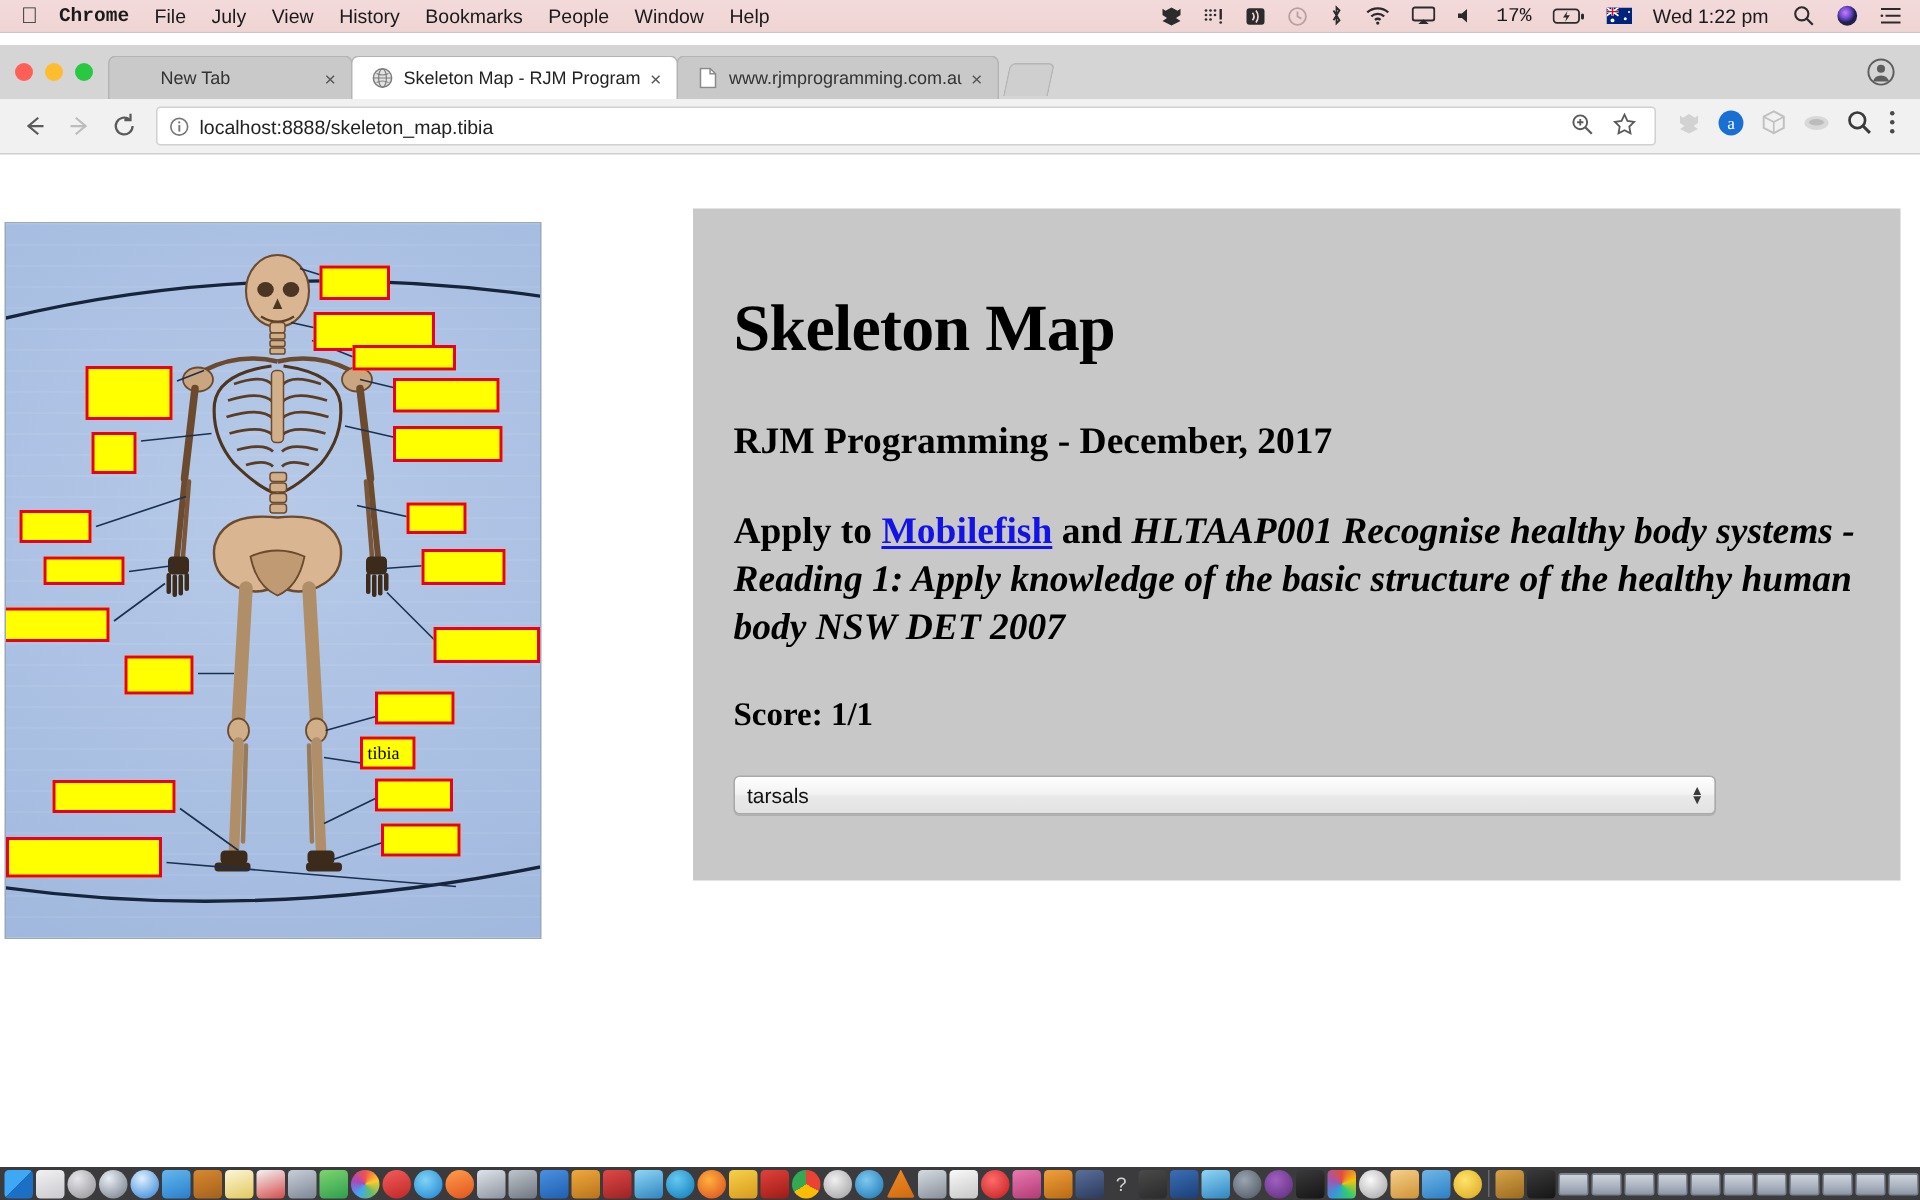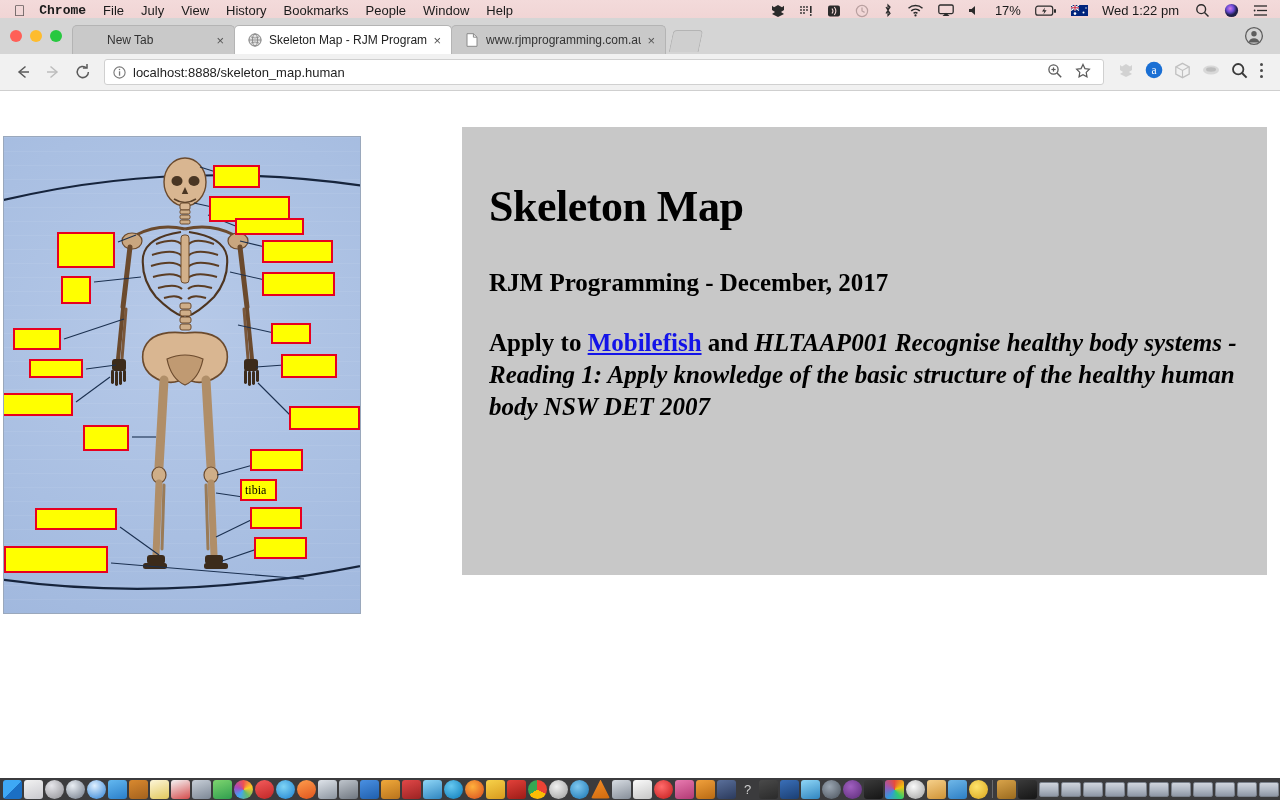--- a/index.html
+++ b/index.html
@@ -16,28 +16,28 @@
     width: 1280px; height: 22px;
     background: linear-gradient(to bottom, #f3dada 0%, #f0d4d4 100%);
     display: flex; align-items: center;
     font-size: 13px; color: #1a1a1a;
     border-bottom: 1px solid #d8c0c0;
   }
   .menubar .apple { margin: 0 14px 0 14px; font-size: 15px; line-height: 1; }
   .menubar .mi { margin-right: 17px; white-space: nowrap; }
   .menubar .mi.bold { font-weight: bold; font-family: Liberation Mono, monospace; }
   .menubar .right { margin-left: auto; display: flex; align-items: center; }
-  .menubar .right .ic { margin-right: 14px; display:flex; align-items:center; font-size: 13px; }
+  .menubar .right .ic { margin-right: 14px; display:flex; align-items:center; font-size: 13px; font-family: Liberation Mono, monospace; }
   .menubar .right .ic:last-child { margin-right: 12px; }
   .clock { font-size: 13px; margin-right: 16px; white-space: nowrap; }
   .batt { font-size: 12px; white-space: nowrap; }
 
   
   .chrome-win {
-    position: absolute; top: 18px; left: 0;
+    position: absolute; top: 30px; left: 0;
     width: 1280px; height: 756px;
     background: #ffffff;
   }
   .tabstrip {
     position: relative;
     height: 36px;
     background: #d5d5d5;
     display: flex; align-items: flex-end;
     padding-left: 10px;
   }
@@ -415,21 +415,21 @@
     </span>
 
     <div class="omnibox">
       <span class="info-ic">
         <svg width="13" height="13" viewBox="0 0 13 13">
             <circle cx="6.5" cy="6.5" r="5.6" fill="none" stroke="#787878" stroke-width="1.1"></circle>
             <circle cx="6.5" cy="3.6" r="0.75" fill="#787878"></circle>
             <rect x="5.9" y="5.3" width="1.3" height="4.4" fill="#787878"></rect>
           </svg>
       </span>
-      <span class="url-host">localhost:8888/skeleton_map.human</span>
+      <span class="url-host">localhost:8888/skeleton_map.tibia</span>
       <span class="omni-right" style="margin-left:auto;">
         <span>
           <svg width="16" height="16" viewBox="0 0 16 16">
               <circle cx="6.5" cy="6.5" r="4.6" fill="none" stroke="#5a5a5a" stroke-width="1.3"></circle>
               <line x1="10" y1="10" x2="14.2" y2="14.2" stroke="#5a5a5a" stroke-width="1.5"></line>
               <line x1="4.4" y1="6.5" x2="8.6" y2="6.5" stroke="#5a5a5a" stroke-width="1.2"></line>
               <line x1="6.5" y1="4.4" x2="6.5" y2="8.6" stroke="#5a5a5a" stroke-width="1.2"></line>
             </svg>
         </span>
         <span>
@@ -663,20 +663,28 @@
         </div>
     </div>
 
     <div class="card">
       <div class="card-inner">
         <div class="h1">Skeleton Map</div>
         <div class="h3">RJM Programming - December, 2017</div>
         <div class="para">
           <span>Apply to </span><a href="#">Mobilefish</a><span> and </span><i>HLTAAP001 Recognise healthy body systems - Reading 1: Apply knowledge of the basic structure of the healthy human body NSW DET 2007</i>
         </div>
+        <div class="score">Score: 1/1</div>
+        <div class="select-box">
+          <span>tarsals</span>
+          <span class="select-arrows">
+            <span>▲</span>
+            <span>▼</span>
+          </span>
+        </div>
       </div>
     </div>
 
   </div>
 </div>
 
 <div class="dock">
   <span class="di" style="background:linear-gradient(135deg,#3ea8f5 50%,#1b6fc4 50%);">
       <i class="dot"></i>
     </span>

